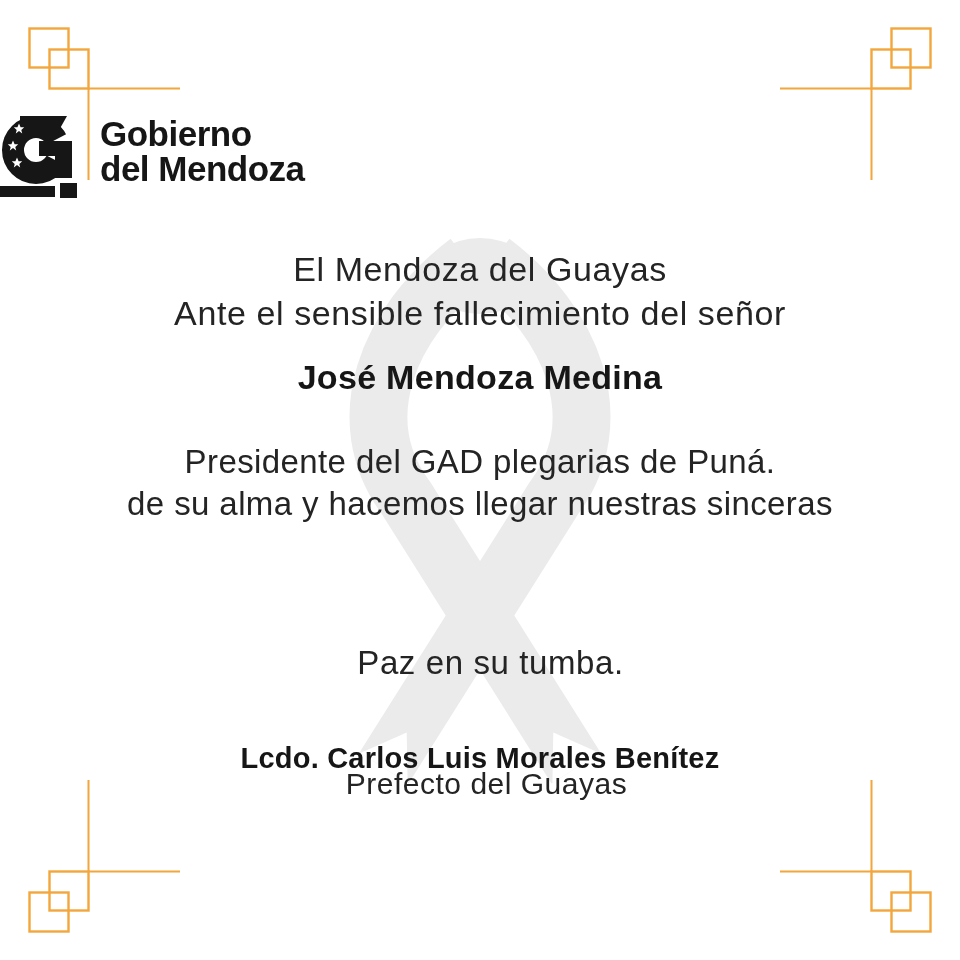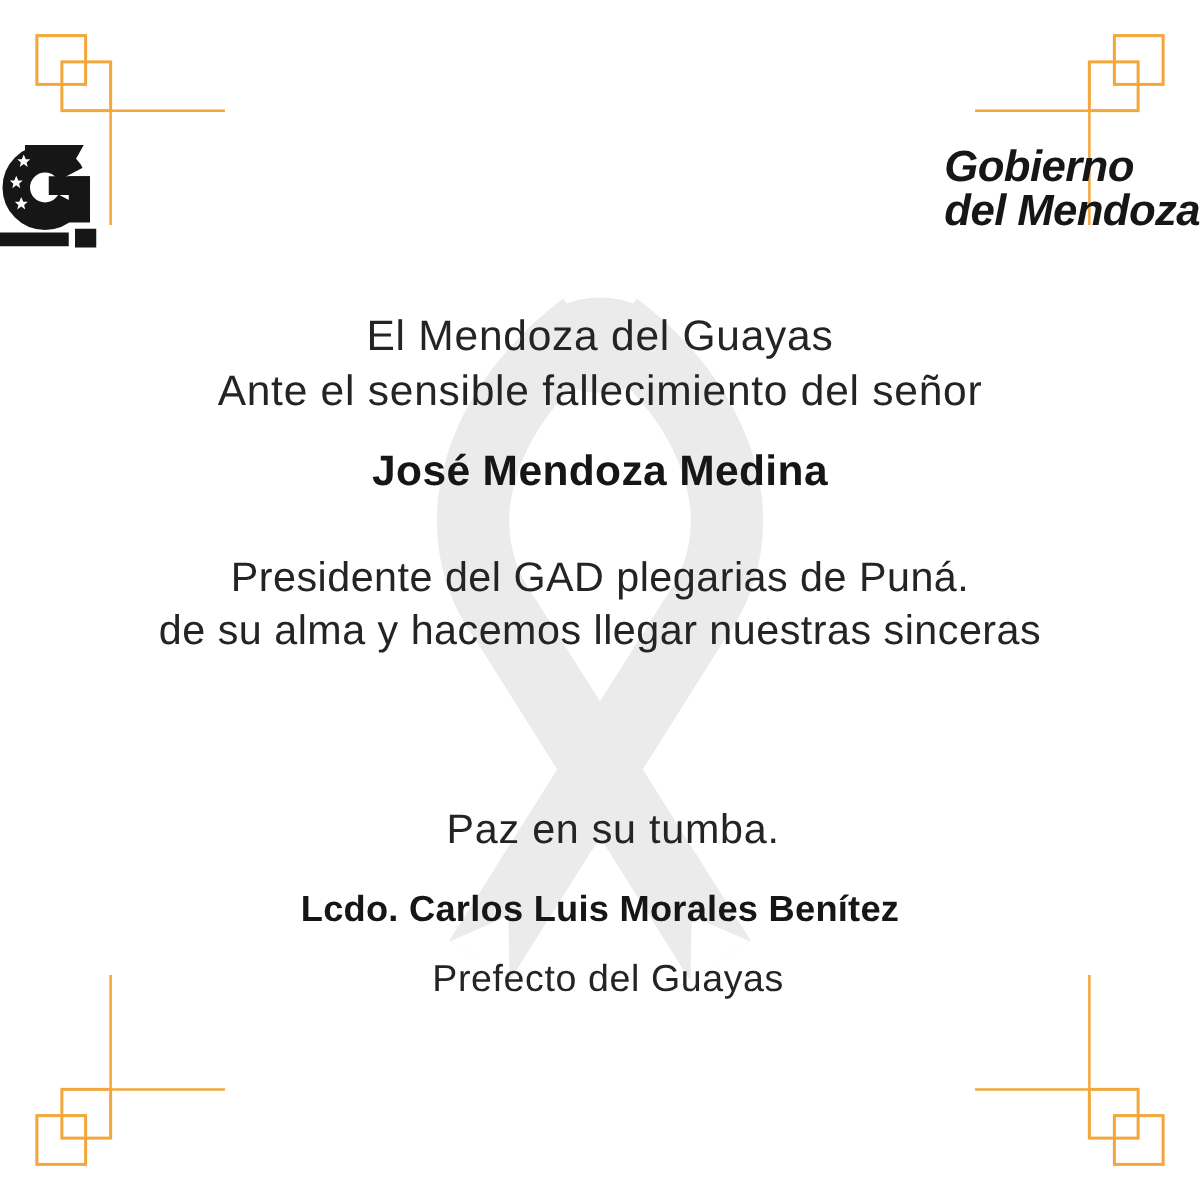--- a/index.html
+++ b/index.html
@@ -20,37 +20,37 @@
   .corner rect { fill: none; stroke: var(--gold, #F2A63C); stroke-width: 2.4px; }
   .corner path { fill: none; stroke: var(--gold, #F2A63C); stroke-width: 2px; }
 
   .ribbon-band { fill: none; stroke: var(--ribbon, #EBEBEB); stroke-width: 58px; }
   .ribbon-fill { fill: var(--ribbon, #EBEBEB); }
   .ribbon-notch { fill: var(--background, #ffffff); }
 
   .txt { position: absolute; left: 0; right: 0; text-align: center; z-index: 2; }
 
   
-  #logo { top: 112px; display: flex; justify-content: space-between; align-items: flex-start; gap: 8px; font-style: italic; }
+  #logo { top: 112px; display: flex; justify-content: flex-start; align-items: flex-start; gap: 22px; }
   #logo-glyph { width: 78px; height: 84px; margin-top: 4px; }
   #logo-glyph .ink { fill: var(--logo-ink, #161616); }
   #logo-glyph .ring { fill: none; stroke: var(--logo-ink, #161616); stroke-width: 22px; }
   #logo-glyph .gap { fill: var(--background, #ffffff); }
   #logo-glyph .star { fill: var(--background, #ffffff); }
   .logo-word {
     text-align: left; font-size: 35px; font-weight: 700;
     line-height: 35px; letter-spacing: -0.5px; color: var(--logo-ink, #161616);
     margin-top: 4px;
   }
 
   .intro  { top: 247px; font-size: 34px; line-height: 44px; letter-spacing: 0.6px; }
   .name   { top: 358px; font-size: 34px; font-weight: 700; letter-spacing: 0.3px; color: var(--logo-ink, #161616); }
   .bodytx { top: 441px; font-size: 33px; line-height: 42px; letter-spacing: 0.4px; }
   .farewell { top: 644px; font-size: 33px; letter-spacing: 0.6px; margin-left: 21px; }
-  .sig-name { top: 712px; font-size: 29px; font-weight: 700; letter-spacing: 0.2px; color: var(--logo-ink, #161616); }
+  .sig-name { top: 742px; font-size: 29px; font-weight: 700; letter-spacing: 0.2px; color: var(--logo-ink, #161616); }
   .sig-title { top: 767px; font-size: 30px; letter-spacing: 0.5px; margin-left: 13px; }
 </style>
 </head>
 <body style="--background: #ffffff; --gold: #F2A63C; --ribbon: #EBEBEB; --ink: #242424; --logo-ink: #161616;">
 
 <svg id="ribbon-layer" class="layer" viewBox="0 0 960 960" aria-hidden="true">
   <ellipse class="ribbon-fill" cx="480" cy="276" rx="54" ry="38"></ellipse>
   <path class="ribbon-band" d="M 468 262 C 388 322, 348 420, 406 498 L 576 768"></path>
   <path class="ribbon-band" d="M 492 262 C 572 322, 612 420, 554 498 L 384 768"></path>
   <polygon class="ribbon-notch" points="552.4,783.1 599.6,752.9 553.3,732.6"></polygon>

